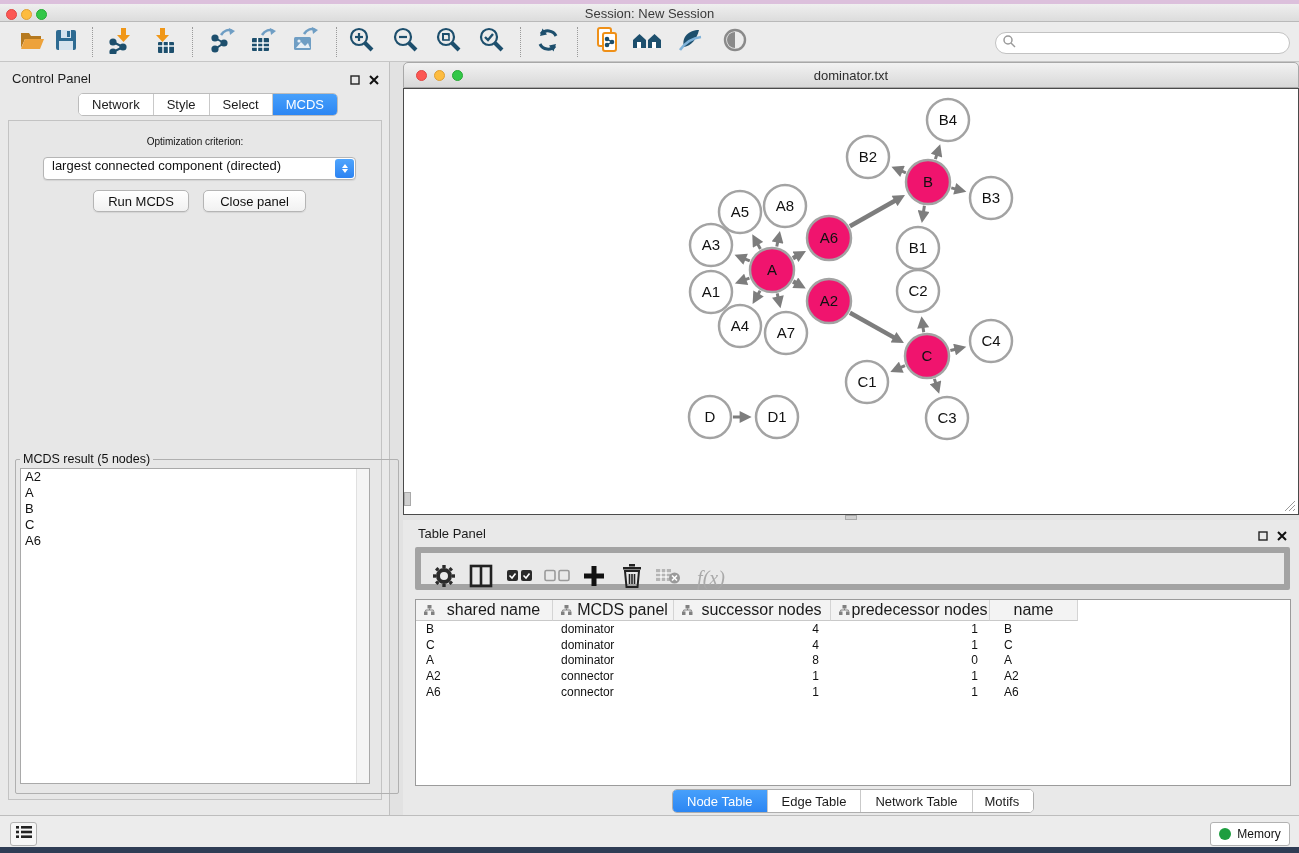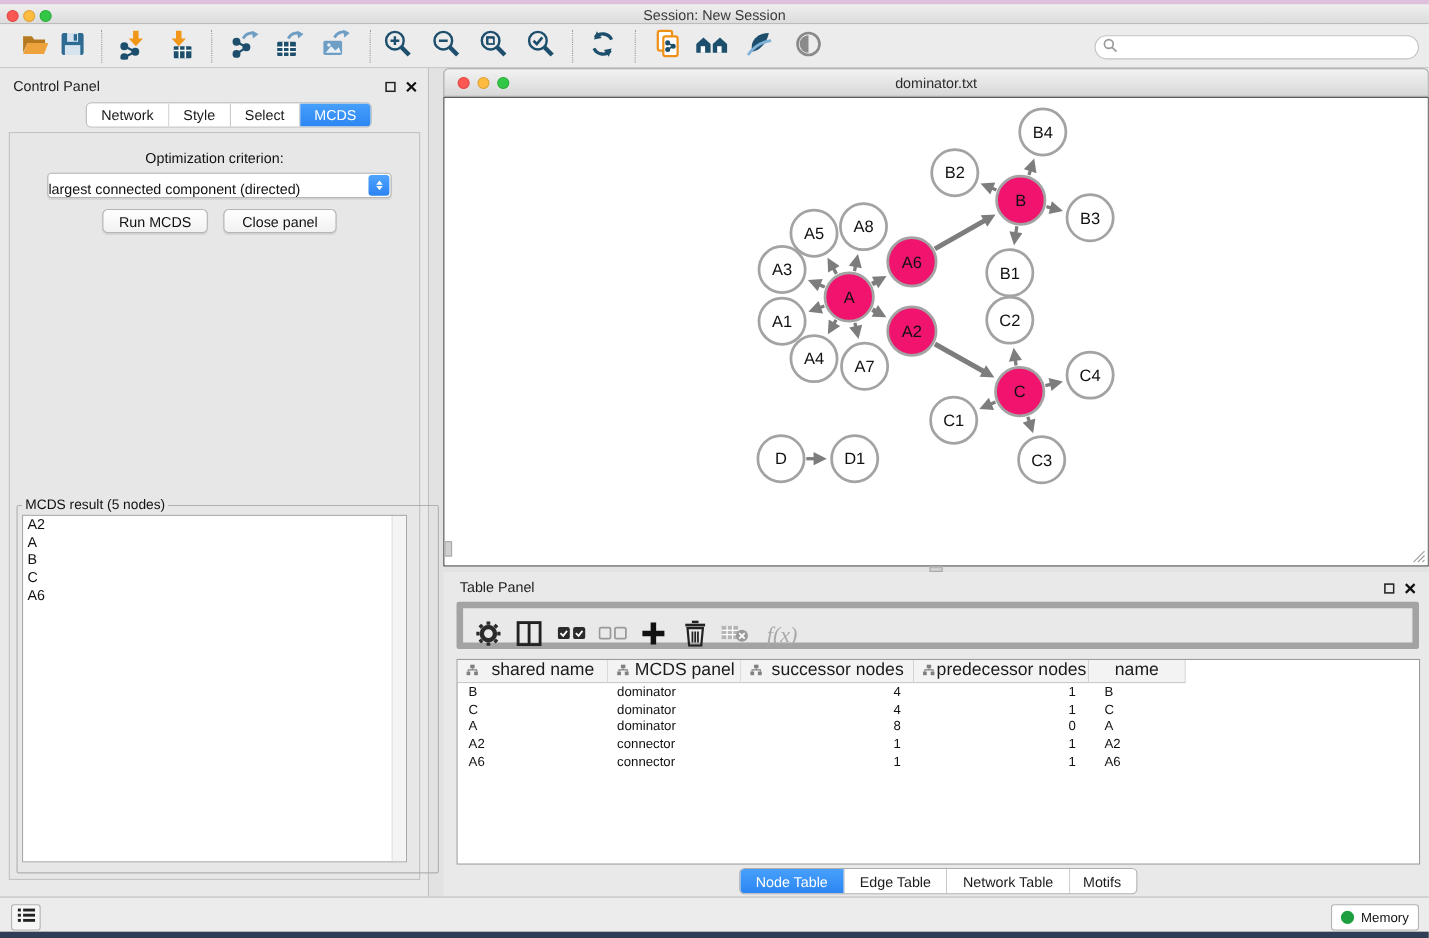--- a/index.html
+++ b/index.html
@@ -29,22 +29,22 @@
 
   
   .control-panel { left:0; top:62px; width:390px; height:753px; background:#e9e9e9; border-right:1px solid #c0c0c0; }
   .panel-title { font-size:13px; color:#1c1c1c; }
   .panel-hicons { position:absolute; top:9px; right:10px; display:flex; gap:9px; align-items:center; }
   .cp-tabs { position:absolute; left:78px; top:31px; height:23px; display:flex; border:1px solid #bcbcbc; border-radius:5px; overflow:hidden; background:#fff; }
   .cp-tab { padding:0 13px; font-size:13px; color:#1c1c1c; display:flex; align-items:center; border-right:1px solid #c9c9c9; background:#fff; }
   .cp-tab:last-child { border-right:none; }
   .cp-tab.sel { background:linear-gradient(#47a0fb,#2c86f3); color:#fff; }
   .cp-inner { position:absolute; left:8px; top:58px; width:374px; height:680px; background:#e7e7e7; border:1px solid #c3c3c3; }
-  .opt-label { position:absolute; left:0; right:0; top:15px; text-align:center; font-size:13px; color:#111; }
-  .mac-select { position:absolute; left:34px; top:36px; width:313px; height:23px; background:#fff; border:1px solid #b5b5b5; border-radius:4px; font-size:13px; color:#111; display:flex; align-items:flex-end; padding-left:0; box-shadow:0 1px 1px rgba(0,0,0,.08); }
+  .opt-label { position:absolute; left:0; right:0; top:15px; text-align:center; font-size:10px; color:#111; }
+  .mac-select { position:absolute; left:34px; top:36px; width:313px; height:23px; background:#fff; border:1px solid #b5b5b5; border-radius:4px; font-size:13px; color:#111; display:flex; align-items:flex-start; padding-left:8px; box-shadow:0 1px 1px rgba(0,0,0,.08); }
   .mac-select .stepper { position:absolute; right:1px; top:1px; width:19px; height:19px; background:linear-gradient(#4fa5fd,#2c83f2); border-radius:3px; display:flex; flex-direction:column; align-items:center; justify-content:center; gap:1px; }
   .mac-select .stepper .tri { width:0; height:0; border-left:3.5px solid transparent; border-right:3.5px solid transparent; }
   .tri.up { border-bottom:4px solid #fff; }
   .tri.dn { border-top:4px solid #fff; }
   .mac-btn { position:absolute; height:22px; background:linear-gradient(#ffffff,#f1f1f1); border:1px solid #b5b5b5; border-radius:5px; font-size:13px; color:#111; display:flex; align-items:center; justify-content:center; box-shadow:0 1px 1px rgba(0,0,0,.08); }
   fieldset.resultbox { position:absolute; left:6px; top:331px; width:384px; height:342px; border:1px solid #b0b0b0; border-radius:2px; }
   fieldset.resultbox legend { font-size:12.5px; color:#111; margin-left:4px; padding:0 3px; }
   .listbox { position:absolute; left:4px; top:2px; width:350px; height:316px; background:#fff; border:1px solid #a9a9a9; overflow:hidden; }
   .listbox .scrolltrack { position:absolute; right:0; top:0; width:13px; height:100%; background:#f4f4f4; border-left:1px solid #e0e0e0; }
   .list-item { font-size:13px; color:#111; line-height:16px; padding-left:4px; }

